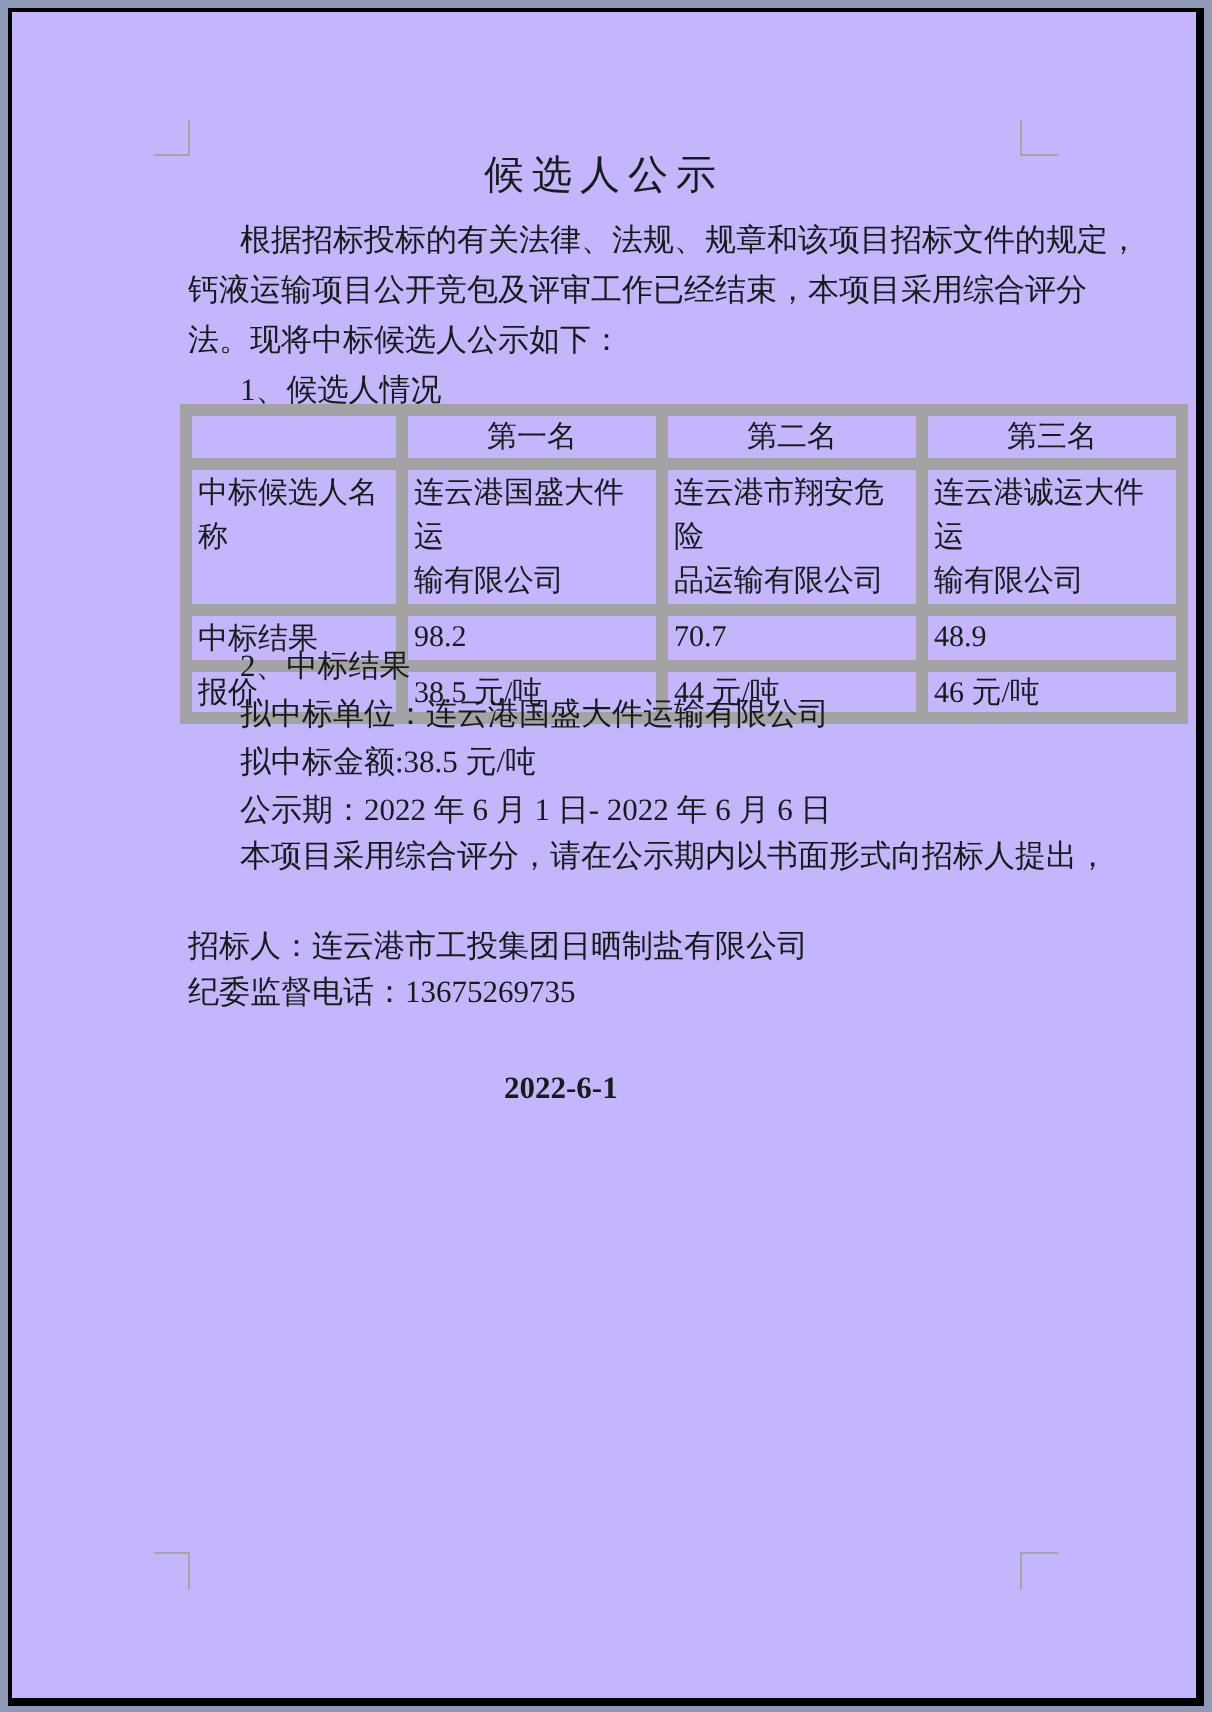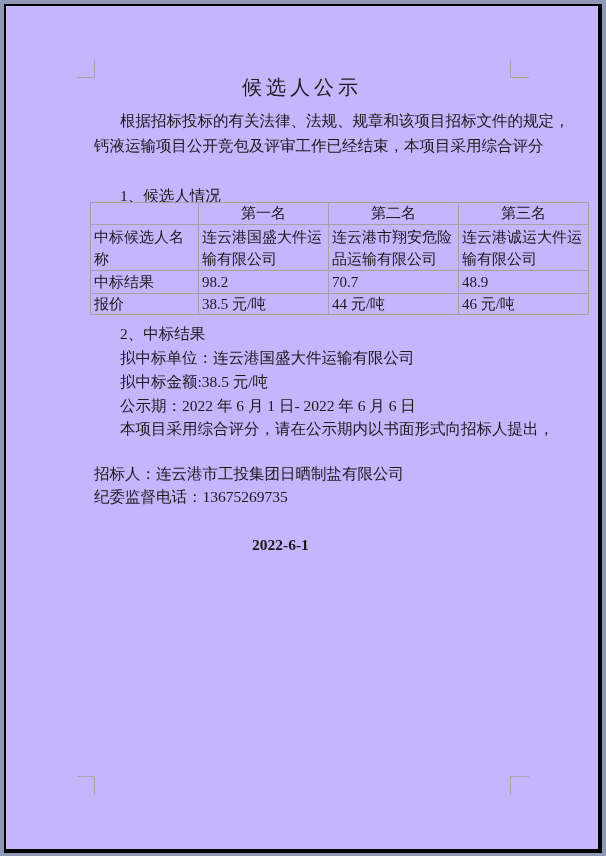--- a/index.html
+++ b/index.html
@@ -31,21 +31,21 @@
     font-size:15.5px; line-height:24px; color:#1A1A1A;
   }
   .line.indent { left:114px; }
   .line.center-date { left:246px;font-weight:bold; }
 
   table.ctable {
     position:absolute; left:84px; top:196px;
     border-collapse:collapse; table-layout:fixed;
   }
   table.ctable td {
-    border:1px solid #a3a3a3; color:#1A1A1A;
+    border:6px solid #a3a3a3; color:#1A1A1A;
     font-size:15px; padding:0 3px; overflow:hidden;
   }
   tr.r-head td  { height:21px; text-align:center; }
   tr.r-names td { height:44px; vertical-align:top; white-space:pre-line; line-height:22px; padding-top:1px; }
   tr.r-score td { height:22px; }
   tr.r-price td { height:20px; }
 </style>
 </head>
 <body>
 
@@ -54,20 +54,21 @@
 
     <div class="mark tl"></div>
     <div class="mark tr"></div>
     <div class="mark bl"></div>
     <div class="mark br"></div>
 
     <h1 class="title">候选人公示</h1>
 
     <div class="line" style="top:128px">钙液运输项目公开竞包及评审工作已经结束，本项目采用综合评分</div>
     <div class="line indent" style="top:103px">根据招标投标的有关法律、法规、规章和该项目招标文件的规定，</div>
+    <div class="line" style="top:153px">法。现将中标候选人公示如下：</div>
 
     <div class="line indent" style="top:178px">1、候选人情况</div>
 
     <table class="ctable">
       <colgroup>
         <col style="width:108px">
         <col style="width:130px">
         <col style="width:130px">
         <col style="width:130px">
       </colgroup>

